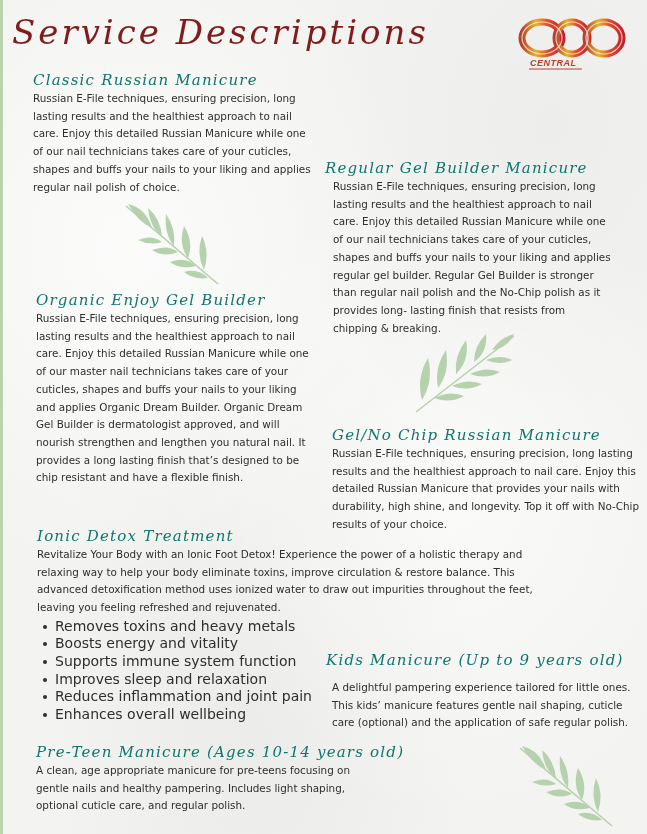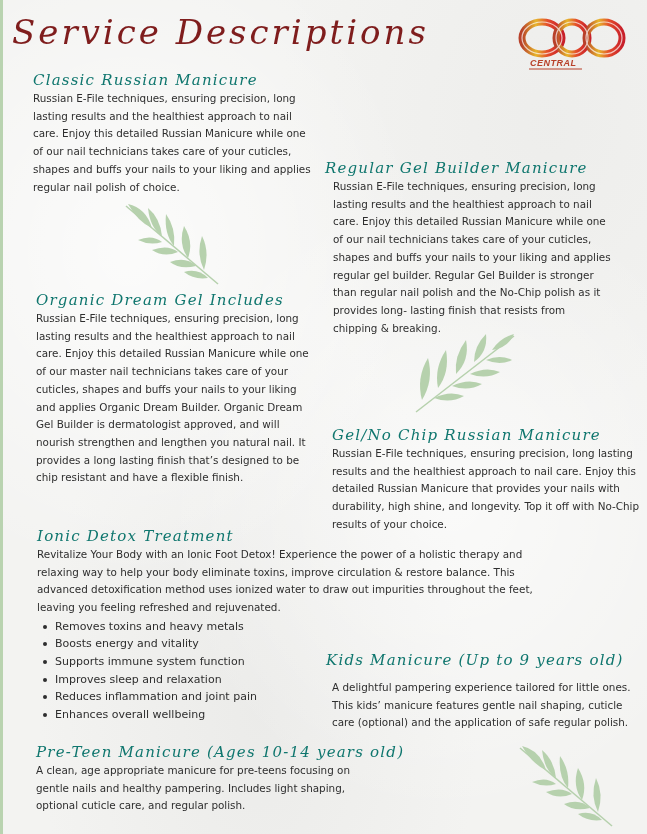--- a/index.html
+++ b/index.html
@@ -42,21 +42,21 @@
       white-space: nowrap;
       line-height: 20px;
     }
     .body-text {
       font-size: 10.4px;
       line-height: 17.7px;
       color: #2e2e2e;
     }
     ul.bullets { list-style: none; margin-top: 1px; }
     ul.bullets li {
-      font-size: 11px; line-height: 17.6px; color: #2e2e2e;
+      font-size: 14px; line-height: 17.6px; color: #2e2e2e;
       padding-left: 18px; position: relative;
     }
     ul.bullets li::before {
       content: ""; position: absolute; left: 6px; top: 7px;
       width: 4px; height: 4px; border-radius: 50%; background: #2e2e2e;
     }
     .leaf { position: absolute; }
   </style>
 </head>
 <body>
@@ -113,21 +113,21 @@
     <div>of our nail technicians takes care of your cuticles,</div>
     <div>shapes and buffs your nails to your liking and applies</div>
     <div>regular gel builder. Regular Gel Builder is stronger</div>
     <div>than regular nail polish and the No-Chip polish as it</div>
     <div>provides long- lasting finish that resists from</div>
     <div>chipping &amp; breaking.</div>
   </div>
 </div>
 
 <div class="section" style="left:36px; top:290px; width:285px;">
-  <div class="heading">Organic Dream Gel Includes</div>
+  <div class="heading">Organic Enjoy Gel Builder</div>
   <div class="body-text">
     <div>Russian E-File techniques, ensuring precision, long</div>
     <div>lasting results and the healthiest approach to nail</div>
     <div>care. Enjoy this detailed Russian Manicure while one</div>
     <div>of our master nail technicians takes care of your</div>
     <div>cuticles, shapes and buffs your nails to your liking</div>
     <div>and applies Organic Dream Builder. Organic Dream</div>
     <div>Gel Builder is  dermatologist approved, and will</div>
     <div>nourish strengthen and lengthen you natural nail. It</div>
     <div>provides a long lasting finish that’s designed to be</div>

